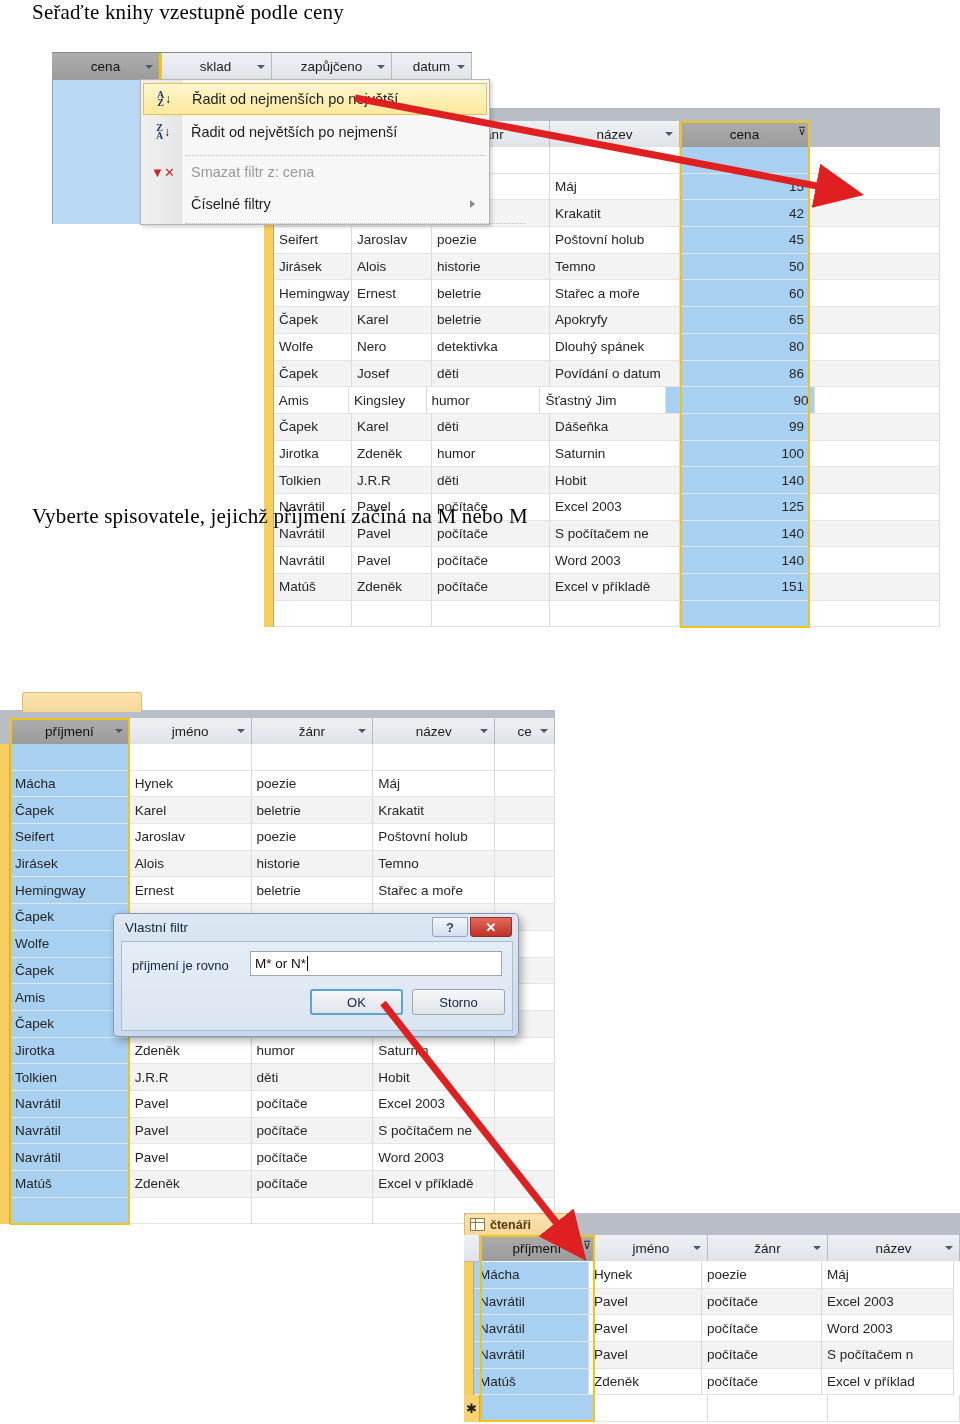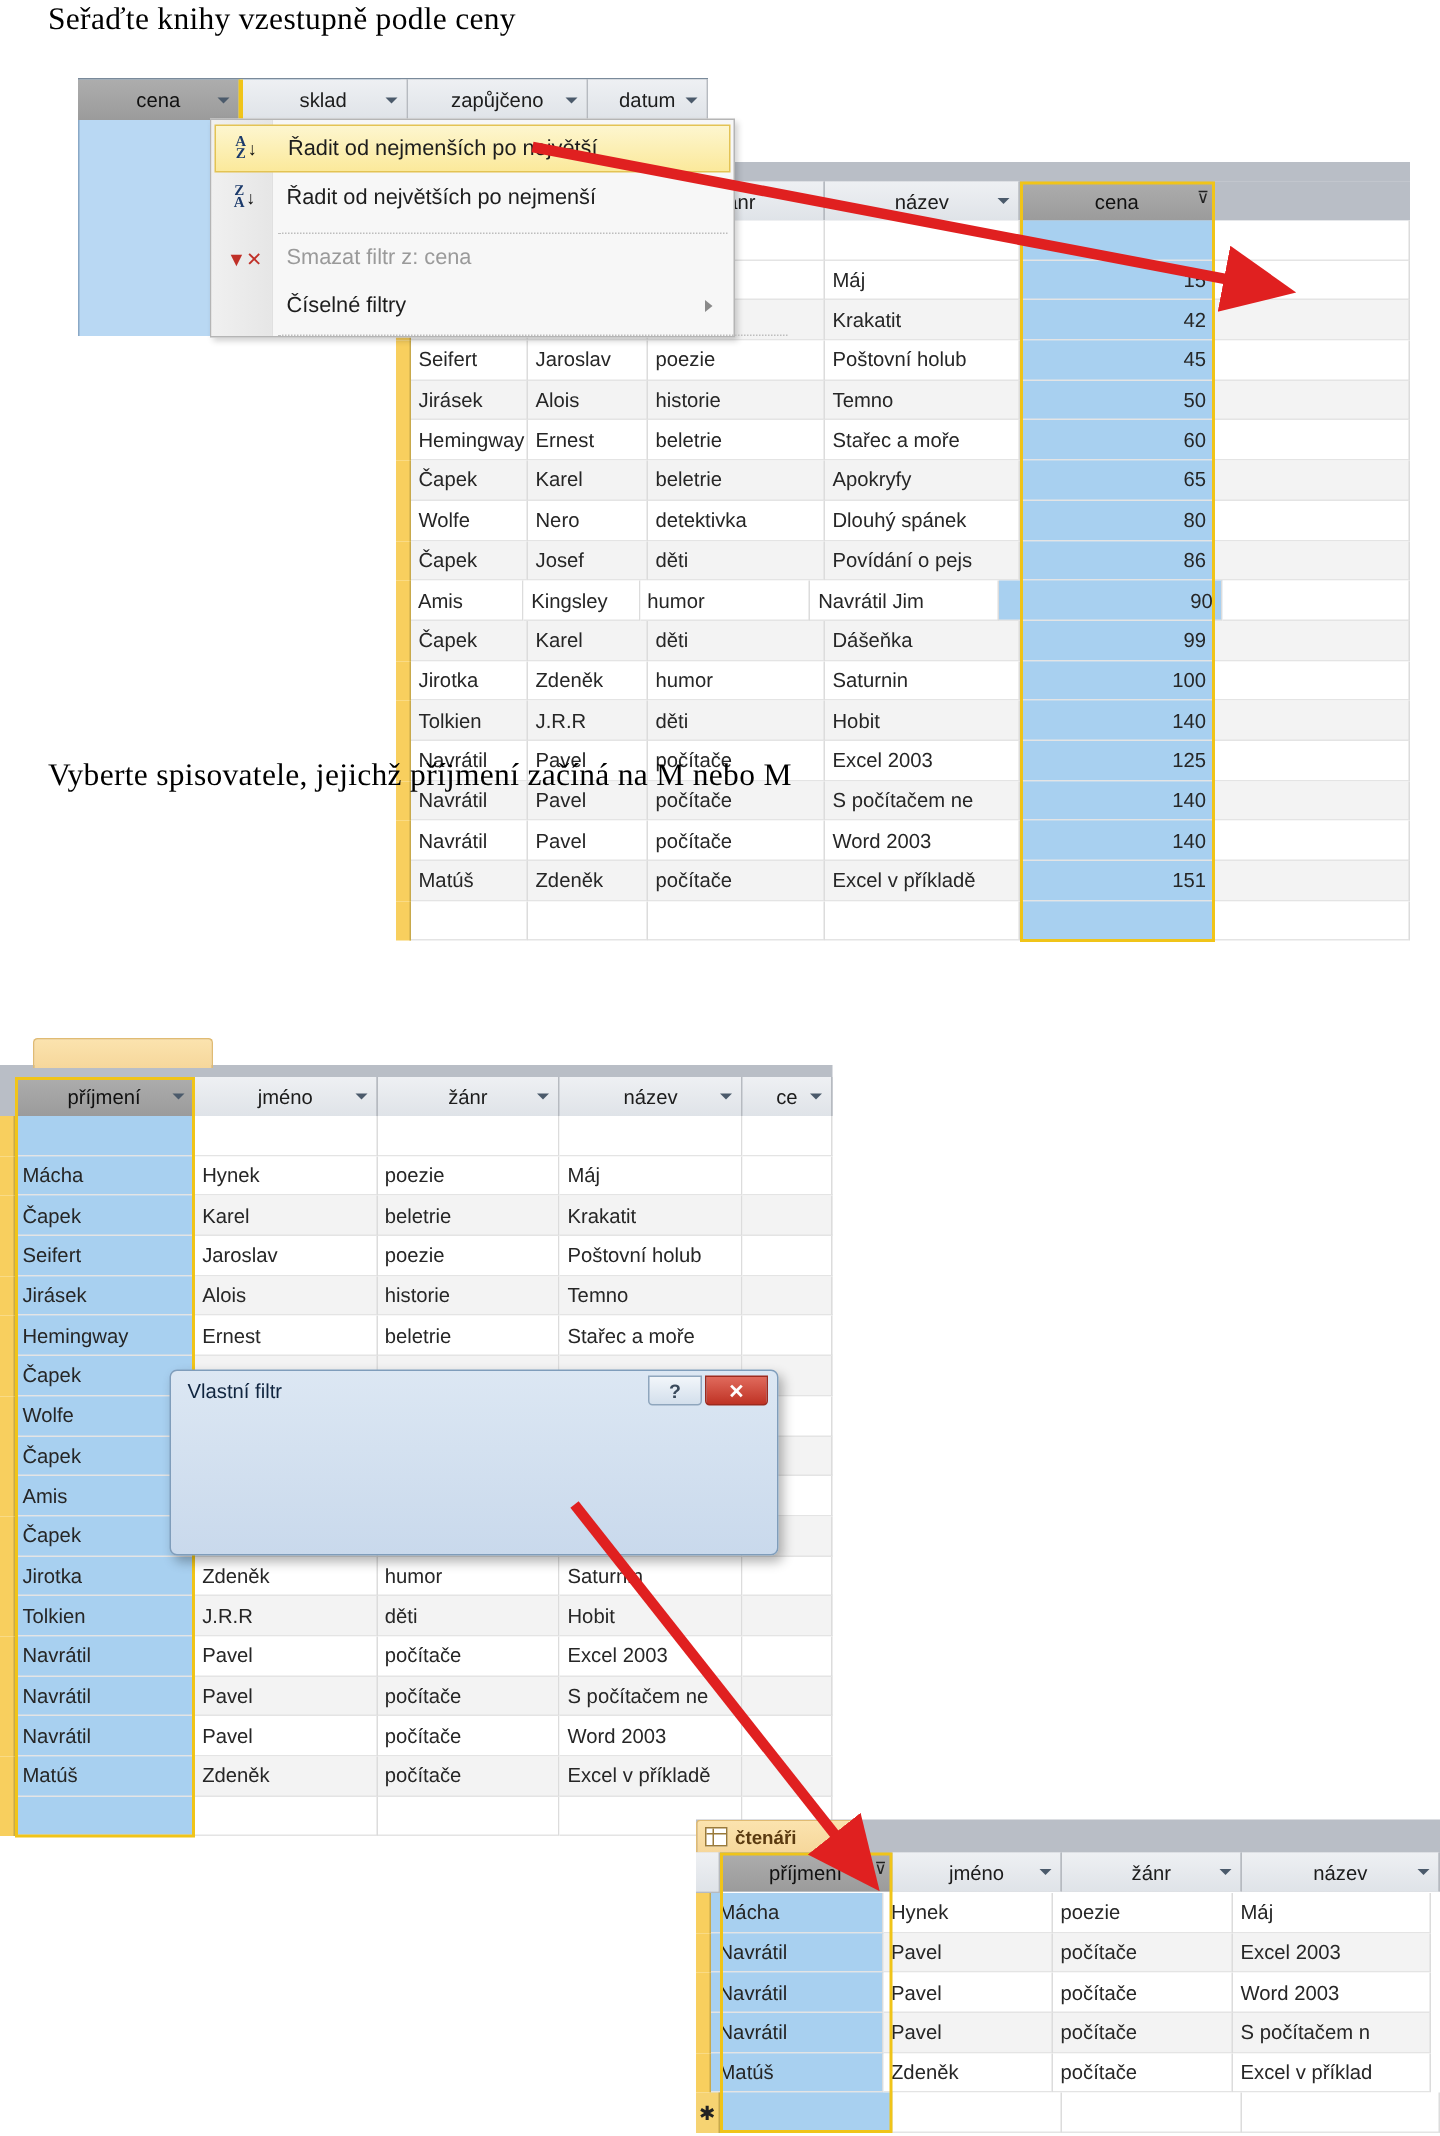--- a/index.html
+++ b/index.html
@@ -286,30 +286,30 @@
           <div class="cell" style="width: 118px;">detektivka</div>
           <div class="cell" style="width: 130px;">Dlouhý spánek</div>
           <div class="cell num hlcol" style="width: 130px;">80</div>
           <div class="cell" style="width: 130px;"></div>
         </div>
         <div class="data-row alt">
           <div class="rowsel"></div>
           <div class="cell" style="width: 78px;">Čapek</div>
           <div class="cell" style="width: 80px;">Josef</div>
           <div class="cell" style="width: 118px;">děti</div>
-          <div class="cell" style="width: 130px;">Povídání o pejs</div>
+          <div class="cell" style="width: 130px;">Povídání o datum</div>
           <div class="cell num hlcol" style="width: 130px;">86</div>
           <div class="cell" style="width: 130px;"></div>
         </div>
         <div class="data-row">
           <div class="rowsel"></div>
           <div class="cell" style="width: 78px;">Amis</div>
           <div class="cell" style="width: 80px;">Kingsley</div>
           <div class="cell" style="width: 118px;">humor</div>
-          <div class="cell" style="width: 130px;">Navrátil Jim</div>
+          <div class="cell" style="width: 130px;">Šťastný Jim</div>
           <div class="cell num hlcol" style="width: 154px;">90</div>
           <div class="cell" style="width: 130px;"></div>
         </div>
         <div class="data-row alt">
           <div class="rowsel"></div>
           <div class="cell" style="width: 78px;">Čapek</div>
           <div class="cell" style="width: 80px;">Karel</div>
           <div class="cell" style="width: 118px;">děti</div>
           <div class="cell" style="width: 130px;">Dášeňka</div>
           <div class="cell num hlcol" style="width: 130px;">99</div>
@@ -621,20 +621,29 @@
           <div class="cell" style="width: 60px;"></div>
         </div>
       </div>
     <div class="colsel-border" id="t2-colsel" style="left: 10px; top: 8px; width: 120px; height: 506.6px;"></div>
   </div>
 
   <div id="dialog">
     <div id="dlg-title">Vlastní filtr</div>
     <div id="dlg-help">?</div>
     <div id="dlg-close">✕</div>
+    <div id="dlg-body">
+      <div id="dlg-label">příjmení je rovno</div>
+      <div id="dlg-input">
+        <span>M* or N*</span>
+          <span class="caretbar"></span>
+      </div>
+      <div class="dlg-btn" id="dlg-ok">OK</div>
+      <div class="dlg-btn" id="dlg-storno">Storno</div>
+    </div>
   </div>
 
   <div class="grid" id="table3">
     <div id="t3-topbar"></div>
     <div id="t3-tab">
       <span class="tabgrid-icon"></span>
       <span>čtenáři</span>
     </div>
     <div id="t3-corner"></div>
     <div id="t3-header" class="hdr-row" style="position:absolute;left:32px;top:30px;width:480px;">

